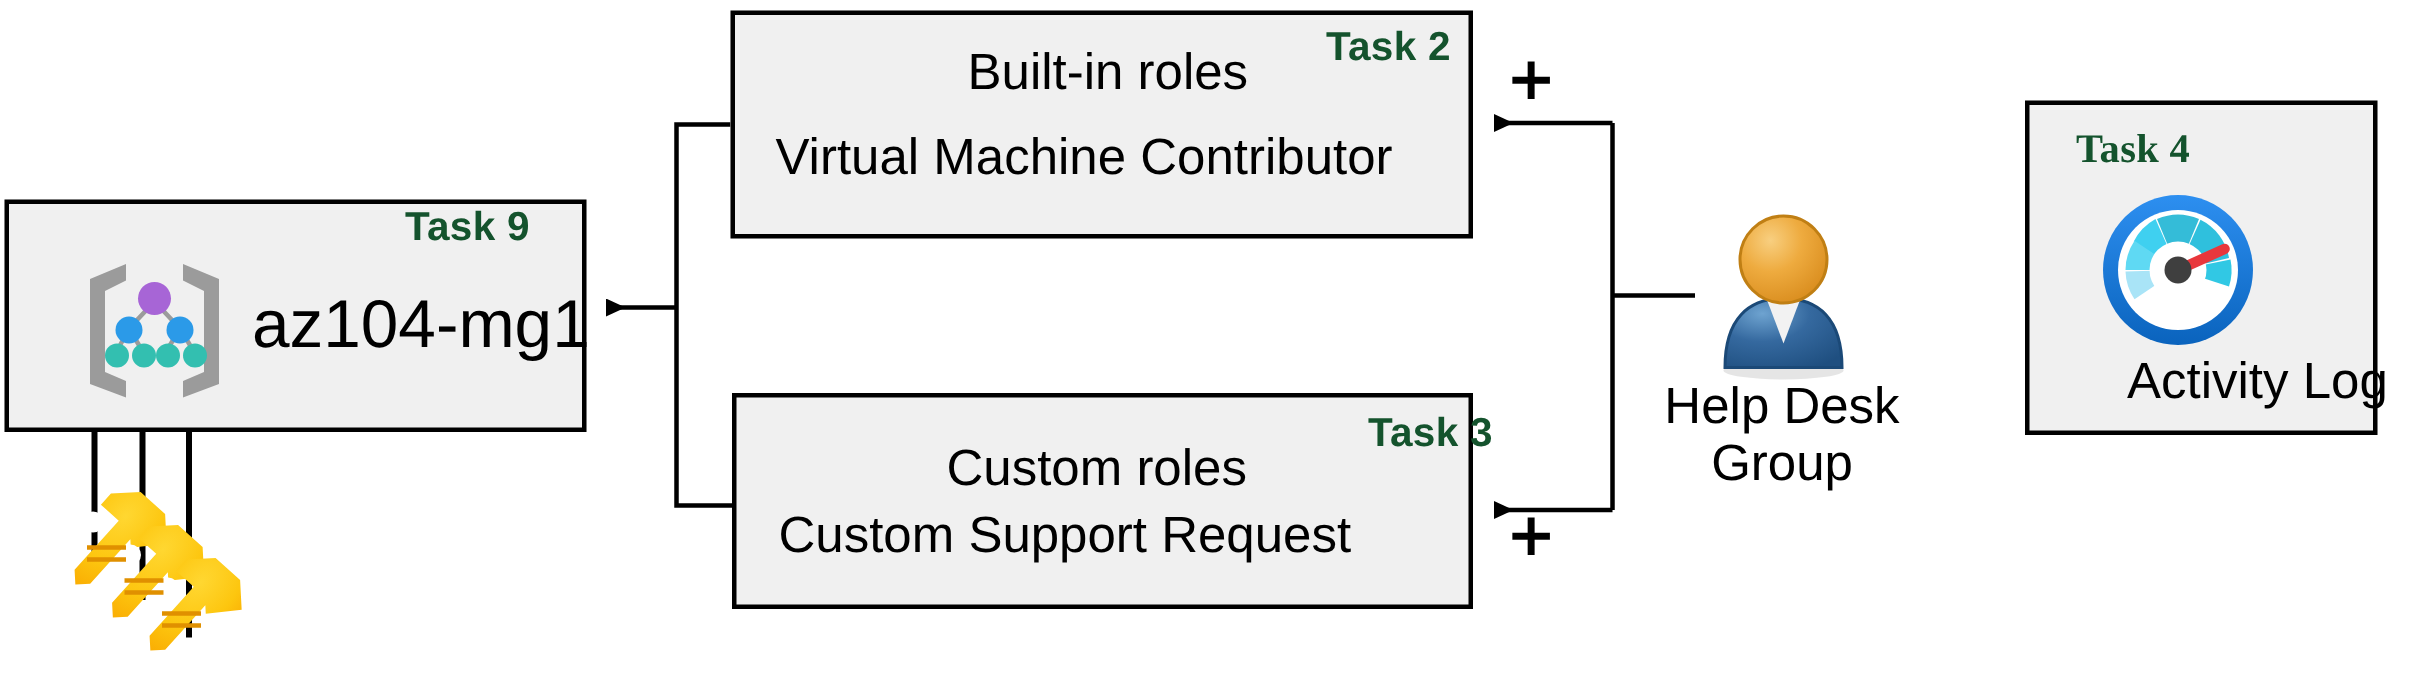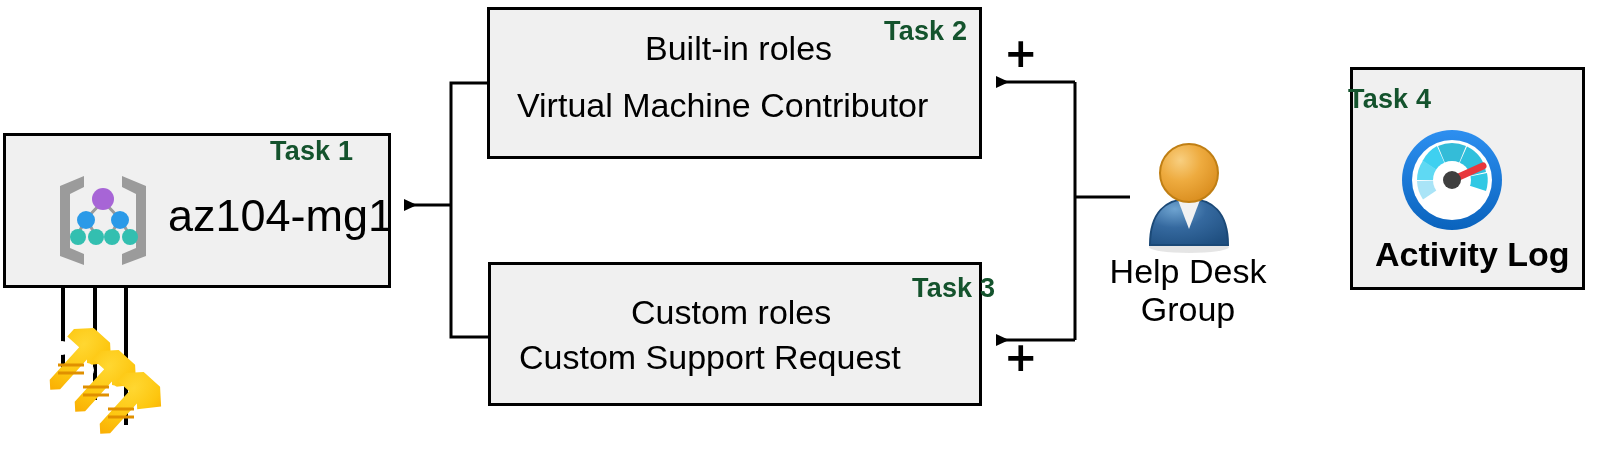--- a/index.html
+++ b/index.html
@@ -110,21 +110,21 @@
     </g>
 
     <g stroke="#000" stroke-width="4" fill="none">
       <path d="M63,380 L63,248" marker-end="url(#arrowUp)"></path>
       <path d="M95,400 L95,242" marker-end="url(#arrowUp)"></path>
       <path d="M126,425 L126,262" marker-end="url(#arrowUp)"></path>
     </g>
   </svg>
 
   <div class="box" style="left:3px; top:133px; width:388px; height:155px;"></div>
-  <div class="task-label" style="left:270px; top:136px;">Task 1</div>
+  <div class="task-label" style="left:270px; top:136px;">Task 9</div>
 
   <svg class="icon-abs" style="left:48px; top:168px; width:110px; height:105px;" viewBox="0 0 110 105">
     <g fill="#9b9b9b">
       <path d="M36,8 L12,18 L12,88 L36,97 L36,86 L22,80 L22,26 L36,19 Z"></path>
     </g>
     <g fill="#9b9b9b">
       <path d="M74,8 L98,18 L98,88 L74,97 L74,86 L88,80 L88,26 L74,19 Z"></path>
     </g>
     <g stroke="#9b9b9b" stroke-width="3" fill="none">
       <path d="M55,33 L38,51 M55,33 L72,51 M38,51 L30,66 M38,51 L47,66 M72,51 L63,66 M72,51 L81,66"></path>
@@ -177,33 +177,33 @@
     <path d="M20,108 C20,75 36,62 59,62 C82,62 98,75 98,108 Z" fill="url(#gBody)" stroke="#1b4977" stroke-width="2"></path>
     <path d="M48,63 L59,92 L70,63 L62,58 L56,58 Z" fill="#f2f2f2"></path>
     <circle cx="59" cy="36" r="29" fill="url(#gHead)" stroke="#c07f14" stroke-width="2"></circle>
   </svg>
   <div class="caption" style="left:1088px; top:252px; width:200px;">
     <div>Help Desk</div>
     <div>Group</div>
   </div>
 
   <div class="box" style="left:1350px; top:67px; width:235px; height:223px;"></div>
-  <div class="task-label" style="left:1348px; top:84px;">Task 4</div>
+  <div class="task-label" style="left:1384px; top:84px;font-family:Liberation Serif, serif;">Task 4</div>
 
   <svg class="icon-abs" style="left:1397px; top:125px; width:110px; height:110px;" viewBox="0 0 110 110">
     <circle cx="55" cy="55" r="50" fill="url(#gRing)"></circle>
     <circle cx="55" cy="55" r="40" fill="#ffffff"></circle>
     <g>
       <path d="M55,55 L25.5,36 A35,35 0 0,1 40,21 Z" fill="#3fd0f0" transform="rotate(0 55 55)"></path>
       <path d="M55,55 L20,55 A35,35 0 0,1 26,35.5 Z" fill="#5fd9f3"></path>
       <path d="M55,55 L26,74.5 A35,35 0 0,1 20,56 Z" fill="#a9e4f7"></path>
       <path d="M55,55 L41,21 A35,35 0 0,1 69,21 Z" fill="#34bcd8"></path>
       <path d="M55,55 L70,21.5 A35,35 0 0,1 89,47 Z" fill="#2fc0dd"></path>
       <path d="M55,55 L90,48 A35,35 0 0,1 89,66 Z" fill="#31c8e4"></path>
     </g>
     <circle cx="55" cy="55" r="19" fill="#ffffff"></circle>
     <path d="M55,55 L86,41" stroke="#e8373c" stroke-width="7" stroke-linecap="round"></path>
     <circle cx="55" cy="55" r="9" fill="#3f3f3f"></circle>
   </svg>
 
-  <div class="body-text" style="left:1375px; top:235px;font-weight:bold;">Activity Log</div>
+  <div class="body-text" style="left:1418px; top:235px;">Activity Log</div>
 
 </div>
 
 </body></html>

